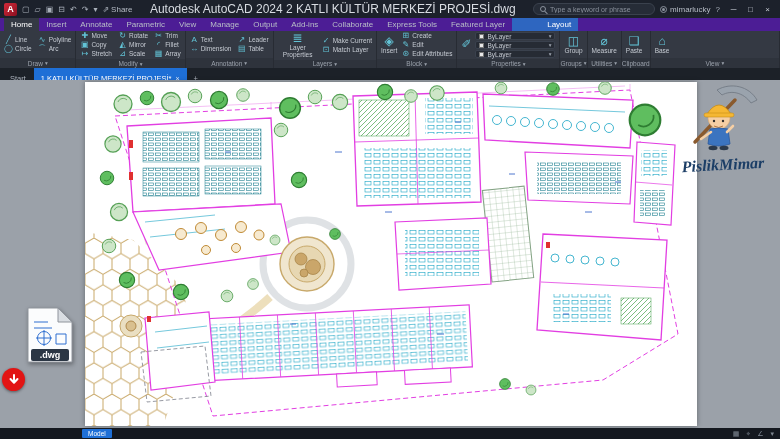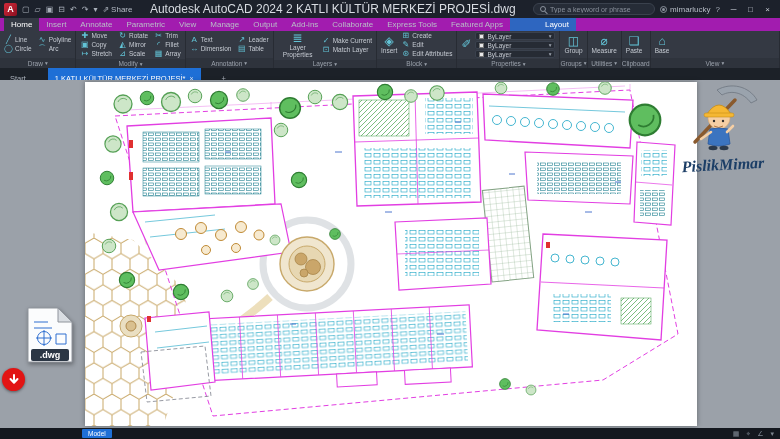--- a/index.html
+++ b/index.html
@@ -15,21 +15,21 @@
 .searchbox{display:flex;align-items:center;gap:4px;background:#262c37;border:1px solid #3a414d;border-radius:8px;padding:0 6px;color:#8a919c;font-size:7px;width:122px;height:12px;flex:0 0 auto;}
 .mag{width:6px;height:6px;border:1px solid #8a919c;border-radius:50%;position:relative;flex:0 0 auto;}
 .mag::after{content:"";position:absolute;width:4px;height:1px;background:#8a919c;transform:rotate(45deg);right:-3px;bottom:-2px;}
 .ph{white-space:nowrap;overflow:hidden;}
 .user{display:flex;align-items:center;gap:3px;color:#b6bcc6;text-align:center;}
 .uicon{width:7px;height:7px;border:1px solid #8a919c;border-radius:50%;display:inline-block;position:relative;}
 .uicon::after{content:"";position:absolute;left:1px;top:1px;width:3px;height:3px;border-radius:50%;background:#8a919c;}
 .winbtns{display:flex;}
 .winbtn{width:17px;height:18px;display:flex;align-items:center;justify-content:center;font-size:8px;color:#c7ccd4;}
 
-.ribbontabs{position:absolute;top:18px;left:0;right:0;height:13px;background:#a21caf;display:flex;align-items:stretch;padding-left:4px;font-size:8px;color:#b9bfc8;}
+.ribbontabs{position:absolute;top:18px;left:0;right:0;height:13px;background:#4c1d95;display:flex;align-items:stretch;padding-left:4px;font-size:8px;color:#b9bfc8;}
 .rtab{padding:0 7px;display:flex;align-items:center;white-space:nowrap;}
 .rtab.active{background:#343943;color:#fff;}
 .rtab.ctx{background:#2e66c0;color:#fff;padding-left:35px;}
 
 .ribbon{position:absolute;top:31px;left:0;right:0;height:37px;background:#343943;display:flex;overflow:hidden;}
 .panel{border-right:1px solid #272b33;display:flex;flex-direction:column;flex:0 0 auto;}
 .panel:last-child{flex:1;}
 .pbody{flex:1;display:flex;align-items:center;padding:1px 4px;gap:4px;}
 .plab{height:10px;font-size:6.5px;color:#9aa1ab;background:#2e333c;display:flex;align-items:center;justify-content:center;gap:2px;}
 .plarrow{font-size:5.5px;}
@@ -39,21 +39,21 @@
 .bicon{font-size:12px;color:#62c3d6;line-height:1.1;}
 .grid{display:grid;gap:1px 6px;align-items:center;}
 .r2{grid-auto-flow:column;grid-template-rows:repeat(2,1fr);}
 .r3{grid-auto-flow:column;grid-template-rows:repeat(3,1fr);}
 .ddcol{display:flex;flex-direction:column;gap:1px;}
 .ddrow{display:flex;align-items:center;gap:3px;background:#262b34;border:1px solid #3a414d;border-radius:2px;font-size:6.5px;color:#c6cbd3;padding:0 3px;height:8px;width:80px;}
 .ddtx{flex:1;}
 .dda{font-size:5.5px;color:#9aa1ab;}
 .swatch{width:5px;height:5px;background:#e8e8e8;border:1px solid #777;flex:0 0 auto;}
 
-.filetabs{position:absolute;top:68px;left:0;right:0;height:20px;background:#1c2128;display:flex;align-items:stretch;font-size:7.5px;color:#aab0ba;padding-left:3px;gap:15px;}
+.filetabs{position:absolute;top:68px;left:0;right:0;height:20px;background:#1c2128;display:flex;align-items:stretch;font-size:7.5px;color:#aab0ba;padding-left:3px;gap:1px;}
 .ftab{display:flex;align-items:center;gap:4px;padding:0 7px;background:#30353e;white-space:nowrap;}
 .ftab.start{background:transparent;}
 .ftab.active{background:#1e6fd6;color:#fff;}
 .fclose{font-size:7px;opacity:.85;}
 .fplus{display:flex;align-items:center;padding:0 6px;color:#aab0ba;}
 
 .viewport{position:absolute;top:80px;left:0;right:0;height:348px;background:#9ba1a9;}
 .canvas{position:absolute;left:85px;top:2px;width:612px;height:344px;background:#fff;box-shadow:0 0 5px rgba(0,0,0,.35);}
 .logo{position:absolute;right:2px;top:2px;width:110px;text-align:center;}
 .logo-text{font-family:"Liberation Serif",serif;font-style:italic;font-weight:bold;font-size:16px;color:#1c3e66;display:block;transform:rotate(-3deg);}
@@ -105,21 +105,21 @@
     <div class="rtab active">Home</div>
     <div class="rtab">Insert</div>
     <div class="rtab">Annotate</div>
     <div class="rtab">Parametric</div>
     <div class="rtab">View</div>
     <div class="rtab">Manage</div>
     <div class="rtab">Output</div>
     <div class="rtab">Add-ins</div>
     <div class="rtab">Collaborate</div>
     <div class="rtab">Express Tools</div>
-    <div class="rtab">Featured Apps</div>
+    <div class="rtab">Featured Layer</div>
     <div class="rtab ctx">Layout</div>
   </div>
 
 <div class="ribbon">
     <div class="panel">
       <div class="pbody">
         <div class="grid r2">
           <div class="tool">
             <span class="ticon">╱</span>
             <span>Line</span>

